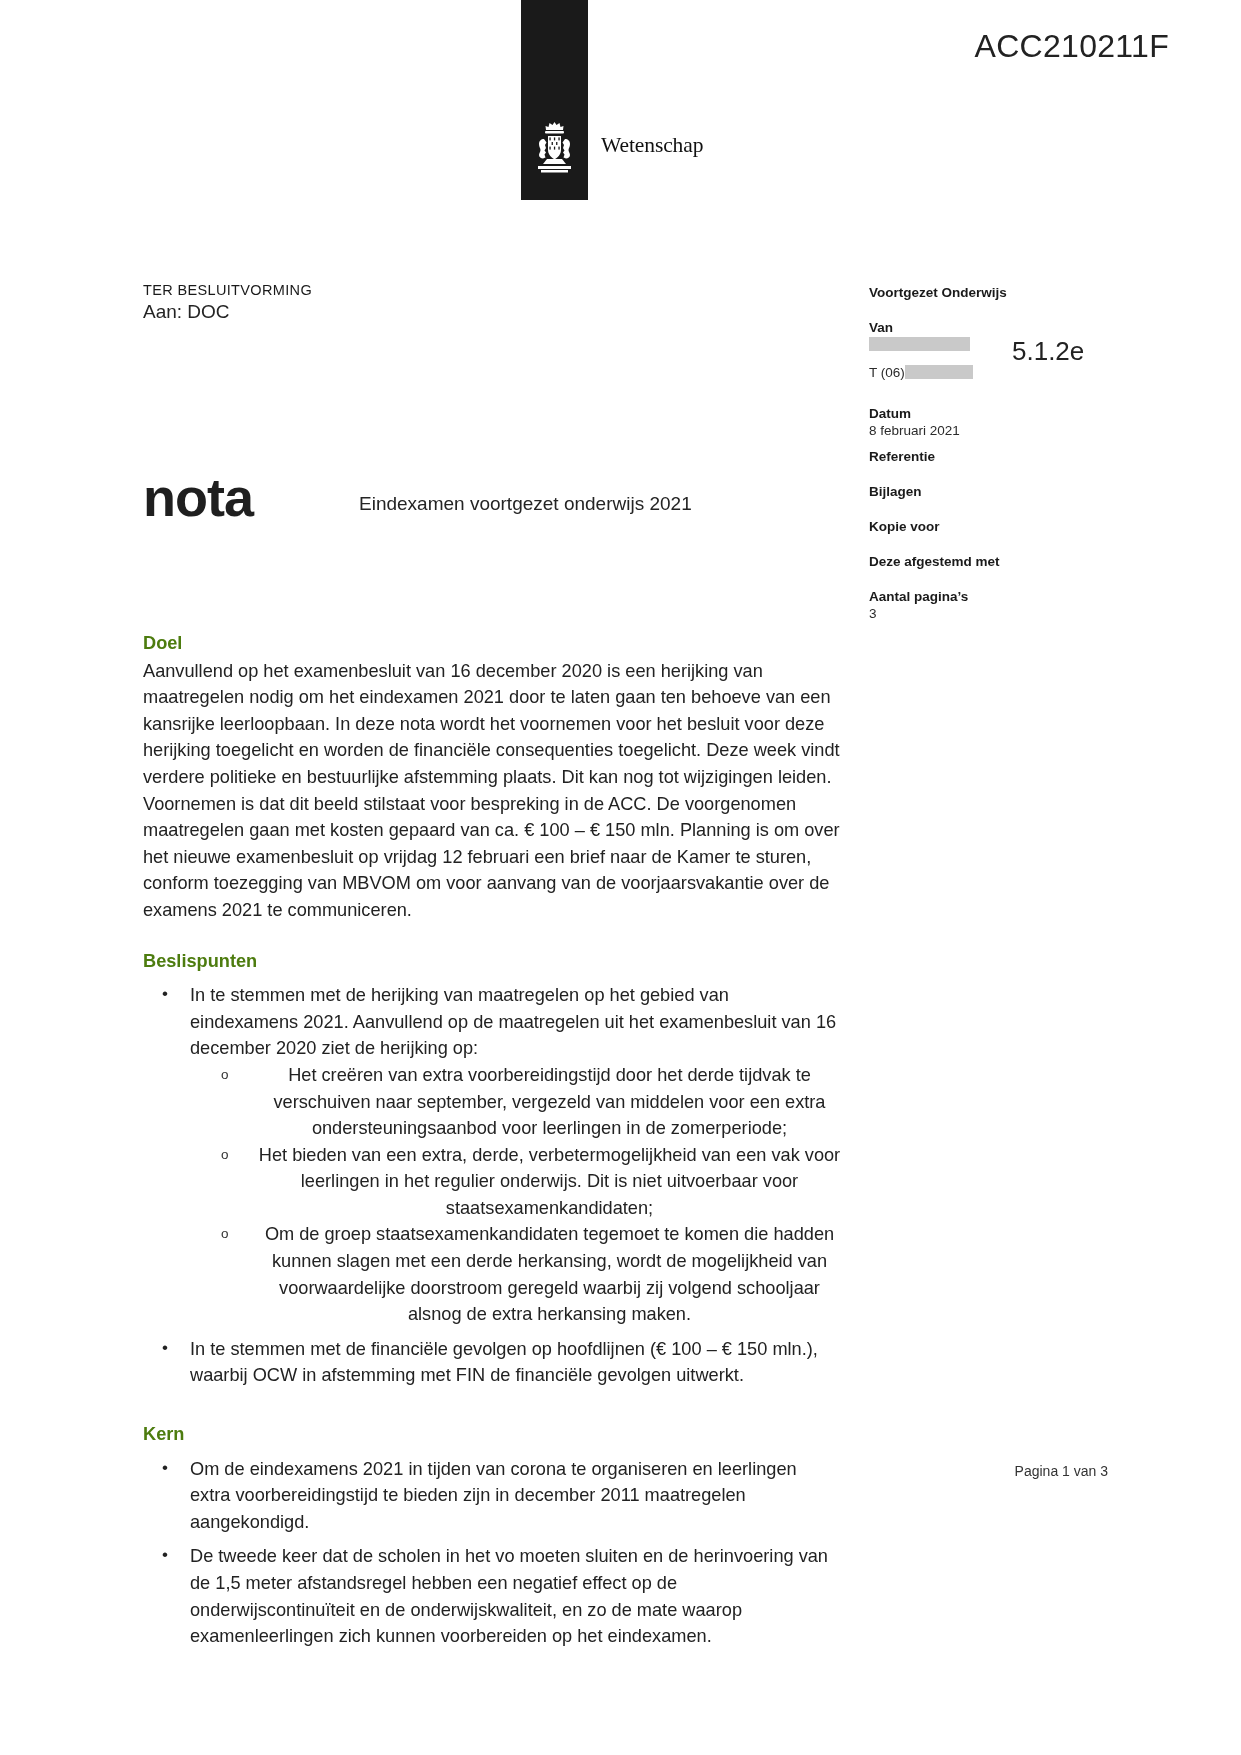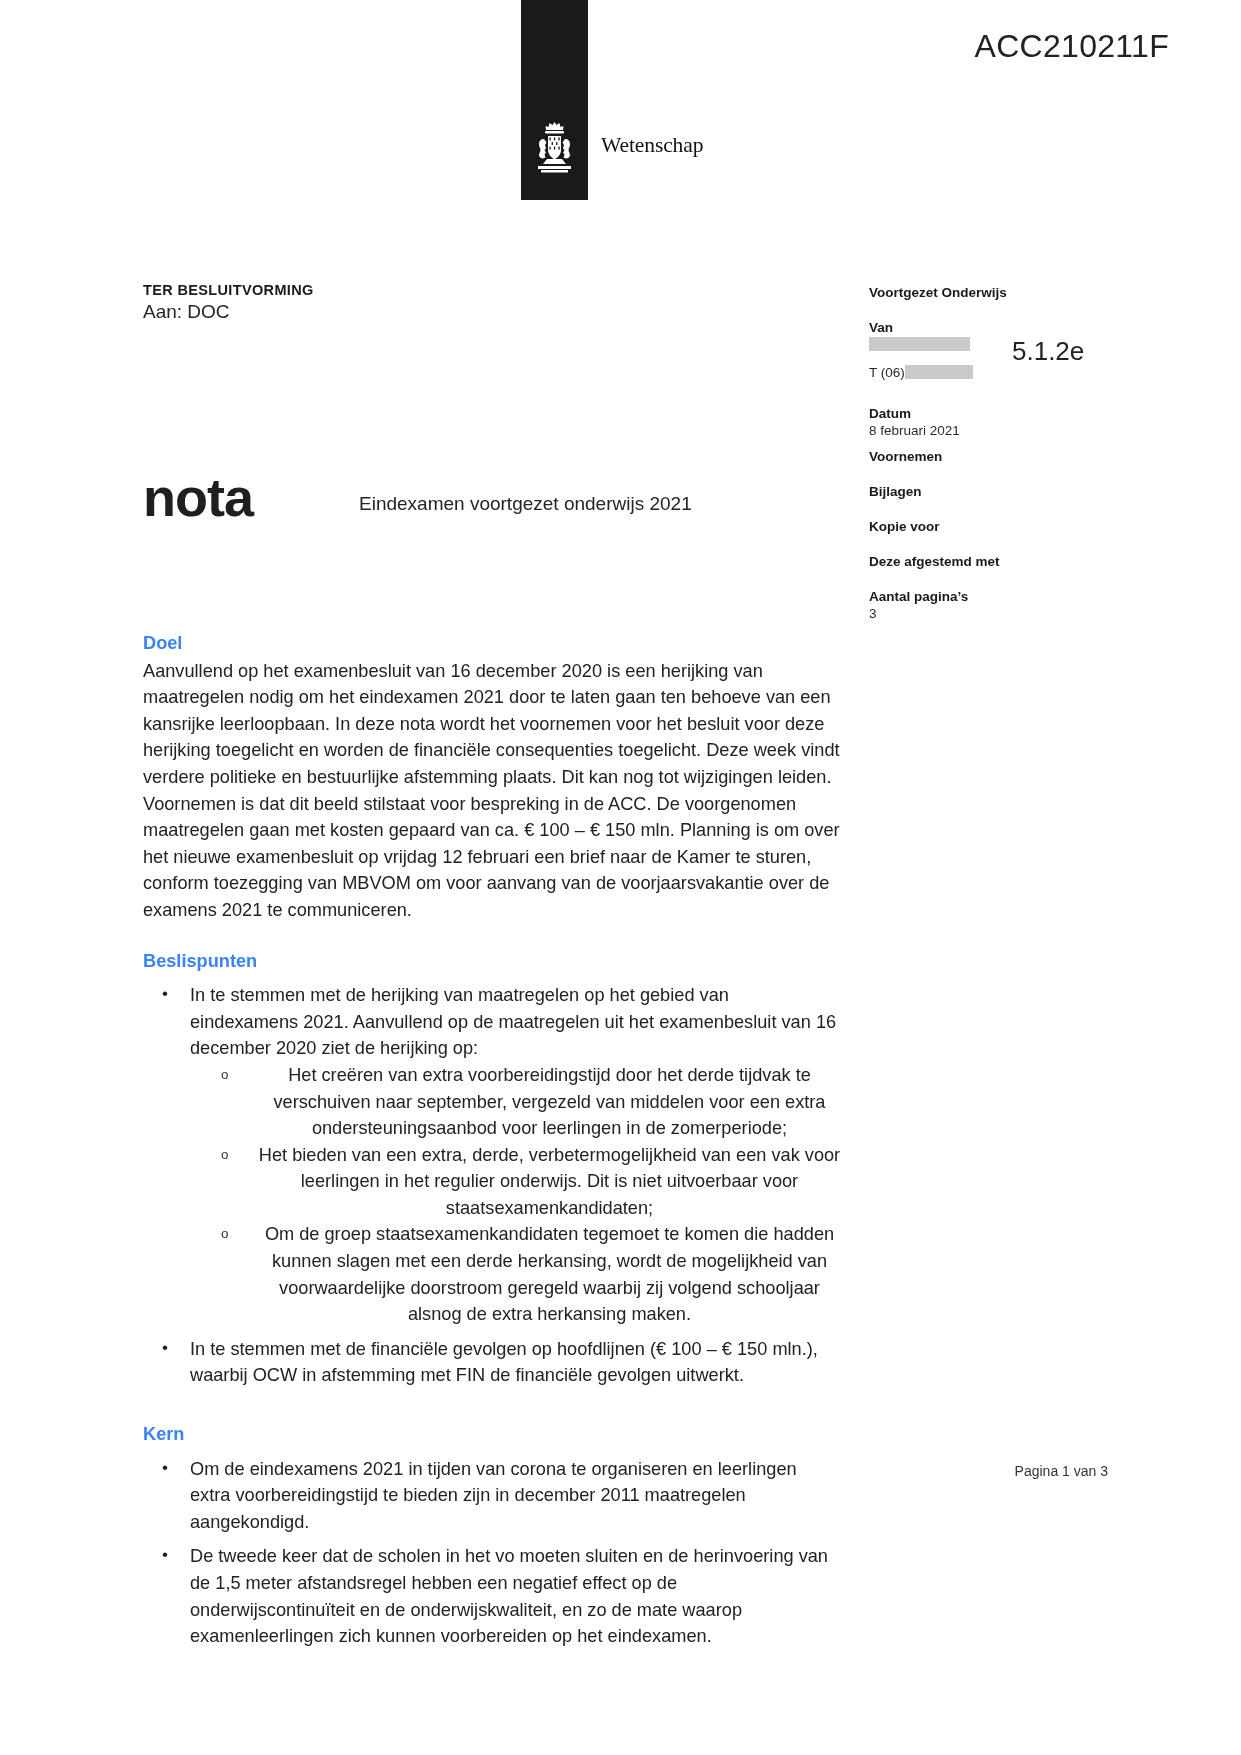--- a/index.html
+++ b/index.html
@@ -61,21 +61,21 @@
 
   
   .addressing {
     position: absolute;
     left: 143px;
     top: 282px;
     width: 520px;
   }
   .addressing .kicker {
     font-size: 14.5px;
-    font-weight: bold;
+    font-weight: normal;
     letter-spacing: 0.35px;
     color: #1a1a1a;
     margin-bottom: 3px;
   }
   .addressing .recipient {
     font-size: 19px;
     color: #242424;
   }
 
   .nota-block {
@@ -153,21 +153,21 @@
     left: 143px;
     top: 630px;
     width: 706px;
     font-size: 18.2px;
     line-height: 26.6px;
     color: #222222;
   }
   .sec-heading {
     font-weight: bold;
     font-size: 18.2px;
-    color: #3b82f6;
+    color: #4d7c0f;
     margin: 0 0 1px 0;
   }
   .para {
     margin: 0 0 0 0;
     text-align: left;
   }
   .spacer-para { height: 24px; }
 
   ul.lvl1 {
     list-style: none;
@@ -288,21 +288,21 @@
   </div>
   <div class="gap-lg"></div>
 
   <div class="meta-group">
     <div class="meta-label">Datum</div>
     <div class="meta-value">8 februari 2021</div>
   </div>
   <div class="gap-sm"></div>
 
   <div class="meta-group">
-    <div class="meta-label">Voornemen</div>
+    <div class="meta-label">Referentie</div>
     <div class="meta-value"></div>
   </div>
   <div class="gap-md"></div>
 
   <div class="meta-group">
     <div class="meta-label">Bijlagen</div>
     <div class="meta-value"></div>
   </div>
   <div class="gap-md"></div>
 

